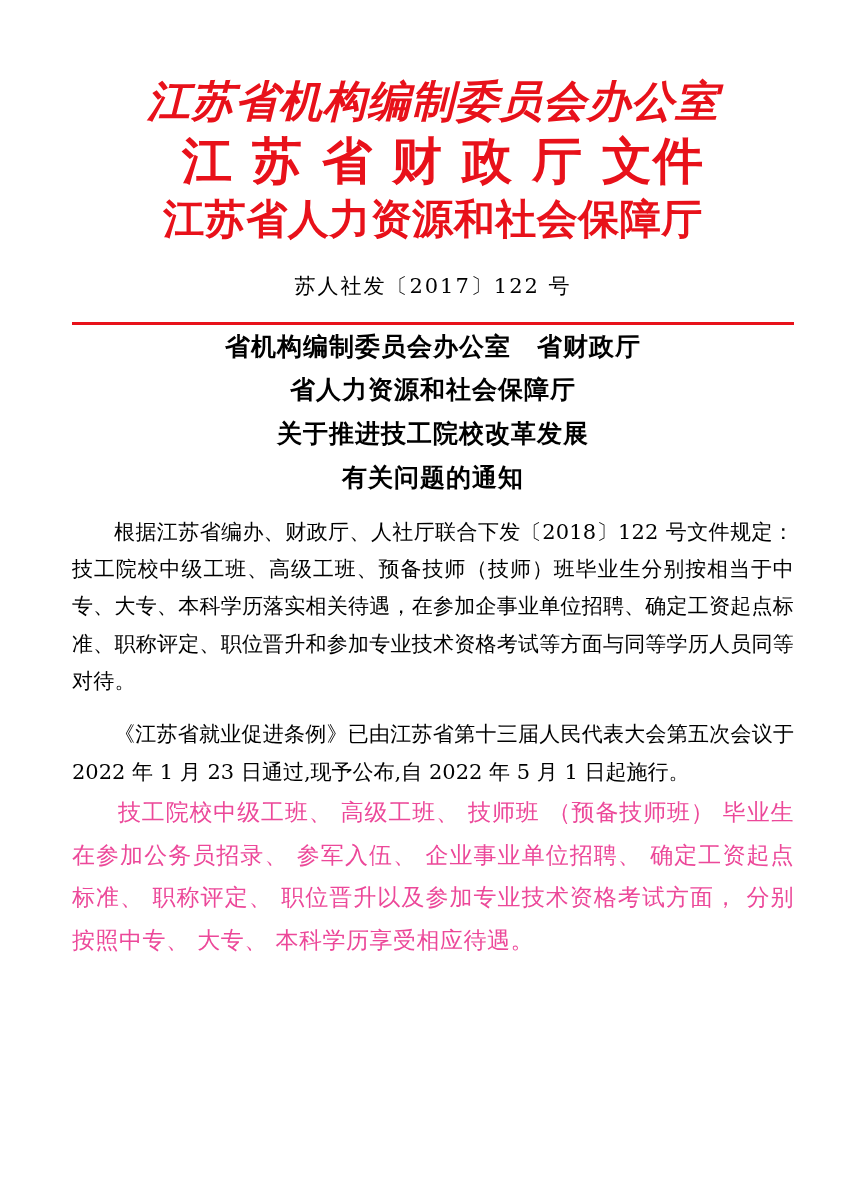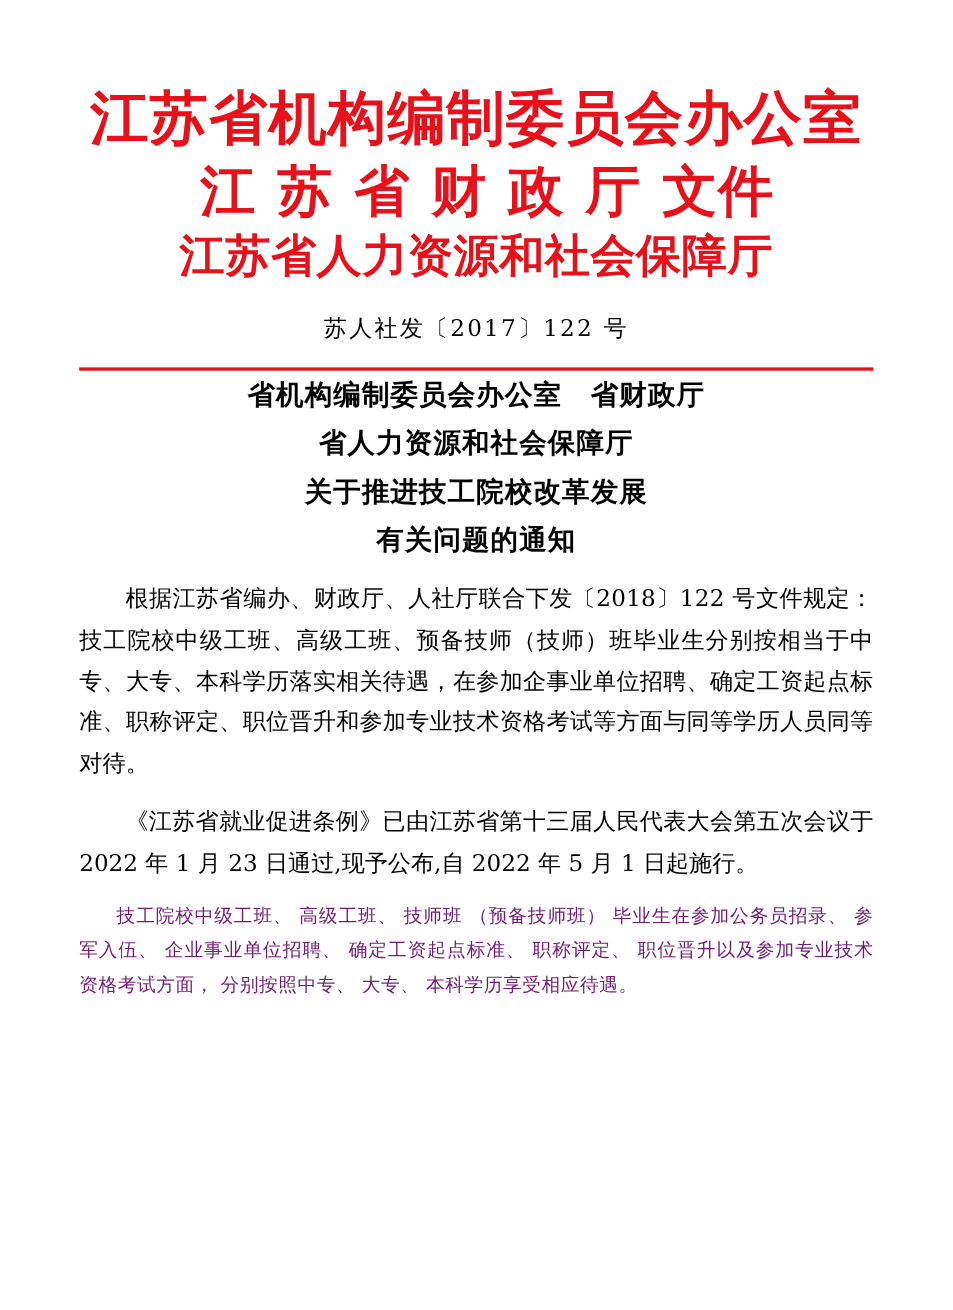--- a/index.html
+++ b/index.html
@@ -29,22 +29,23 @@
     text-align: center;
   }
   .mast-line {
     color: #e8111a;
     font-weight: bold;
     font-family: "DejaVu Serif", "Liberation Serif", serif;
     line-height: 1.28;
     white-space: nowrap;
   }
   .mast-line-1 {
-    font-size: 53px;
+    font-size: 43px;
     letter-spacing: 1px;
+    font-style: italic;
   }
   .mast-line-2 {
     font-size: 50px;
     letter-spacing: 1px;
   }
   .mast-line-2 .spaced {
     letter-spacing: 20px;
     padding-left: 20px;
   }
   .mast-line-3 {
@@ -106,27 +107,26 @@
   .para-tight {
     font-size: 21px;
     line-height: 1.78;
     text-align: justify;
     text-justify: inter-ideograph;
     text-indent: 2em;
     margin-top: 16px;
   }
 
   .para-red {
-    color: #701a75;
-    font-size: 17px;
+    color: #ec4899;
+    font-size: 23px;
     line-height: 1.85;
     text-align: justify;
     text-justify: inter-ideograph;
     text-indent: 2em;
-    margin-top: 14px;
     letter-spacing: 0.5px;
   }
 </style>
 </head>
 <body>
 
 <div class="page">
 
   <div class="masthead">
     <div class="mast-line mast-line-1">江苏省机构编制委员会办公室</div>

